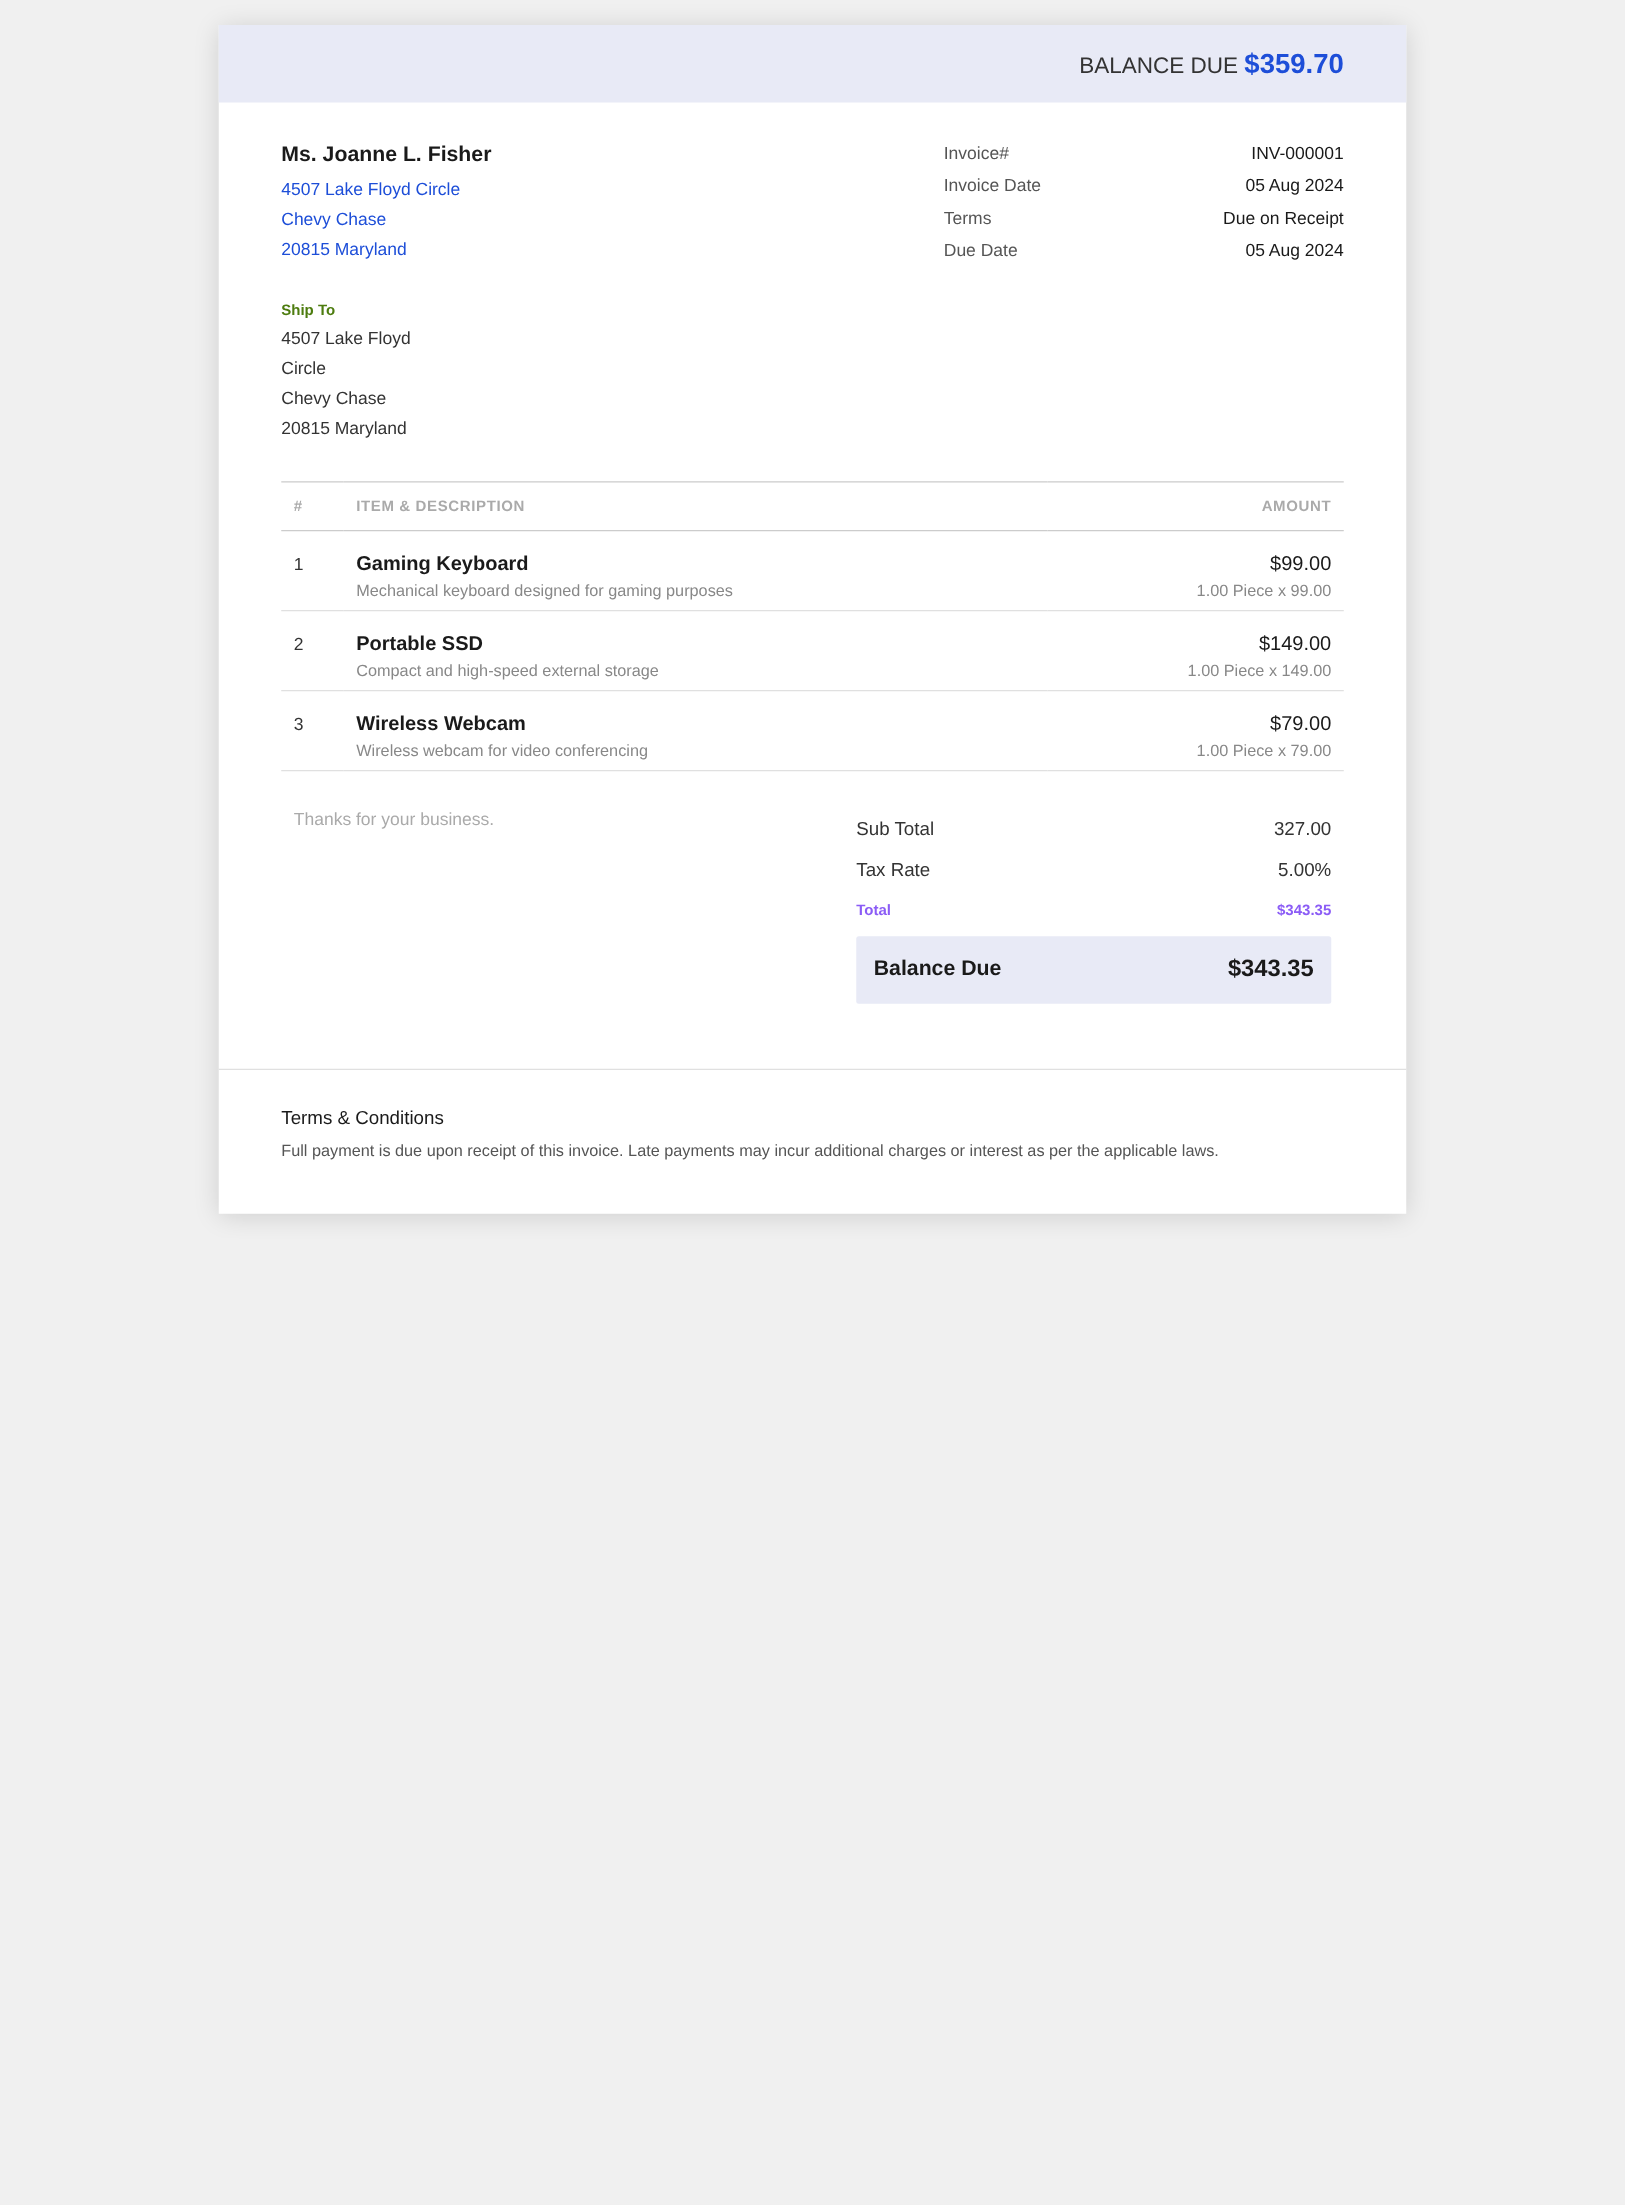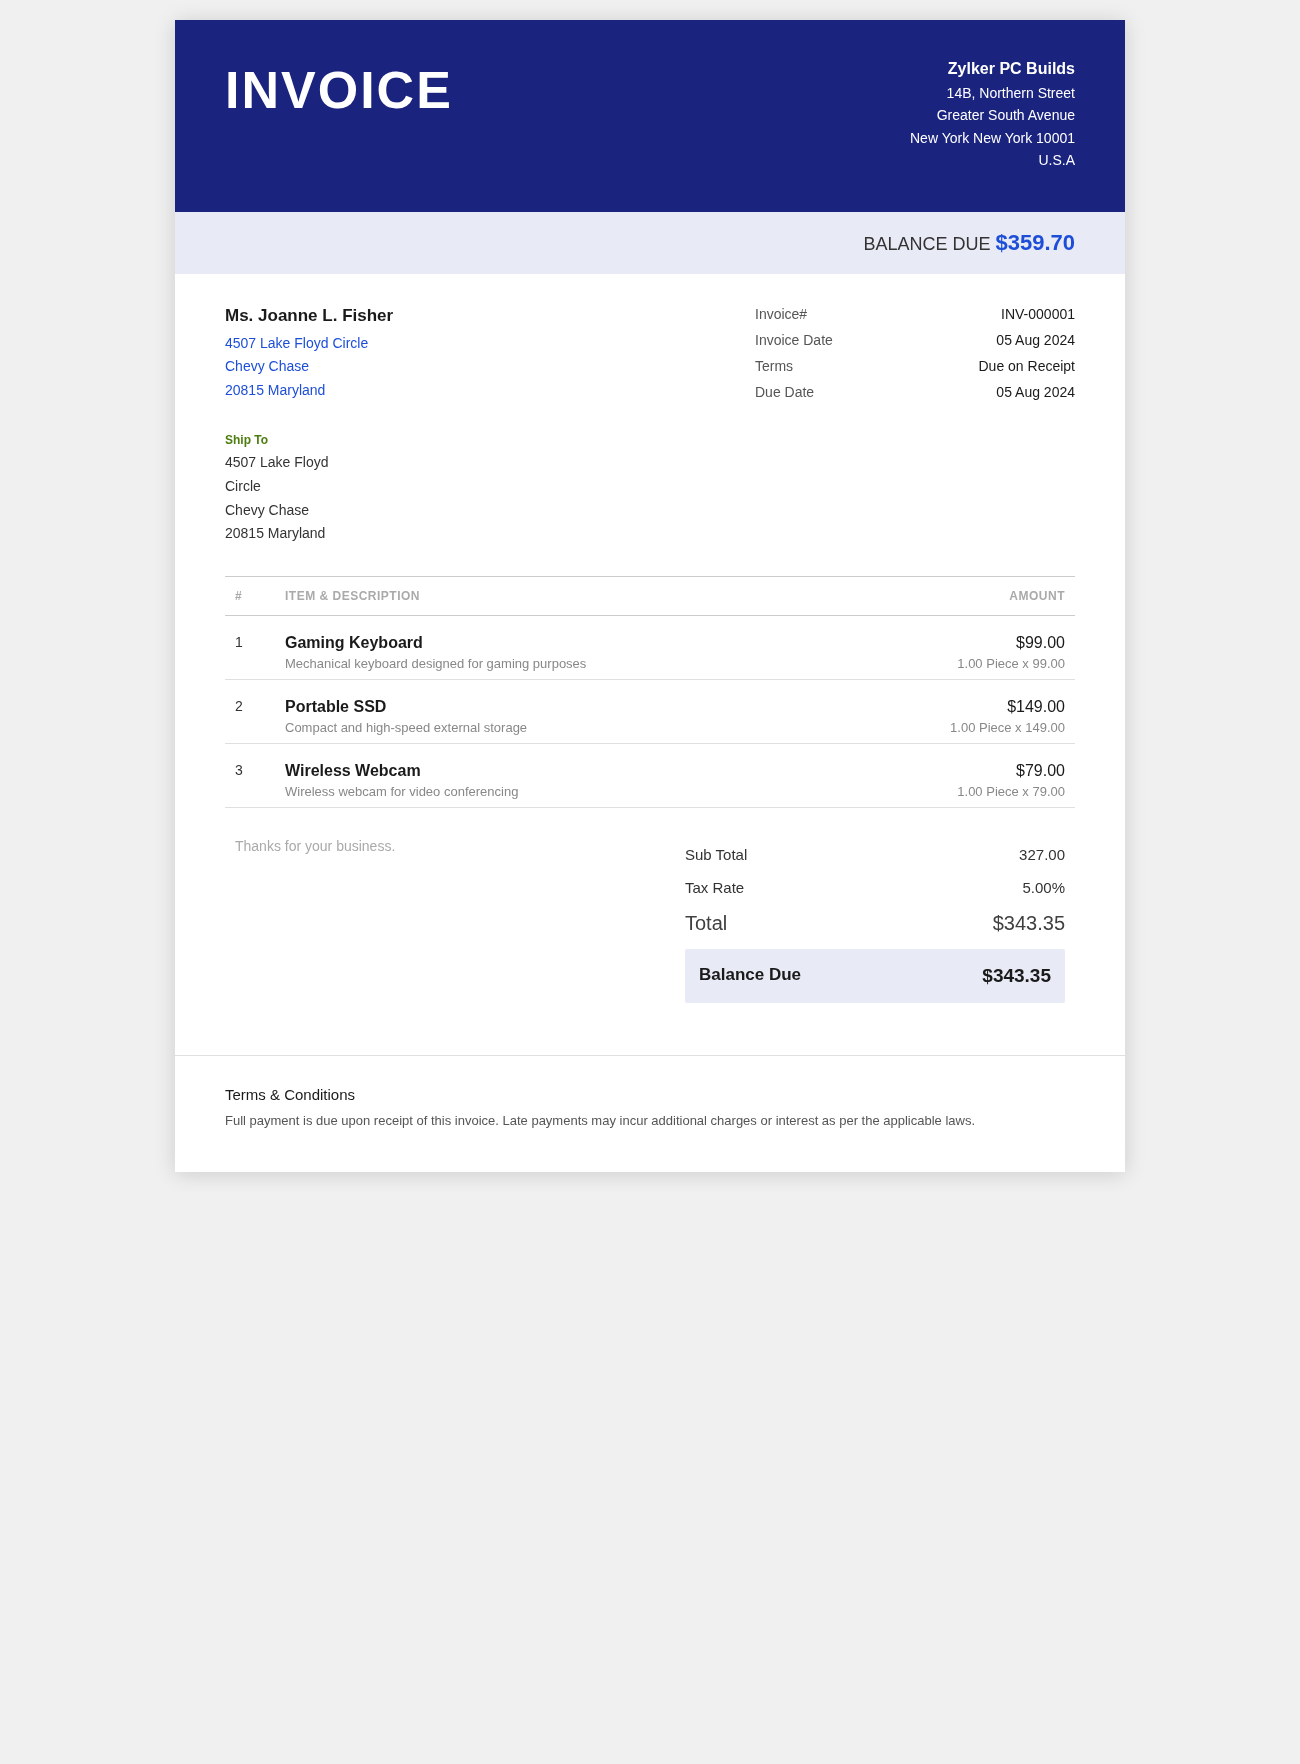--- a/index.html
+++ b/index.html
@@ -199,23 +199,23 @@
       width: 380px;
     }
     .totals-row {
       display: flex;
       justify-content: space-between;
       padding: 8px 0;
       font-size: 15px;
       color: #333;
     }
     .totals-row.total-row {
-      font-weight: 400;
-      color: #404040;
-      font-size: 20px;
+      font-weight: 700;
+      color: #8b5cf6;
+      font-size: 12px;
     }
     .balance-due-row {
       background: #e8eaf6;
       padding: 16px 14px;
       display: flex;
       justify-content: space-between;
       font-size: 17px;
       font-weight: 600;
       color: #1a1a1a;
       margin-top: 6px;
@@ -240,32 +240,20 @@
       font-size: 13px;
       color: #555;
       line-height: 1.6;
     }
   </style>
 </head>
 <body>
 
 <div class="invoice-wrapper">
 
-  <div class="invoice-header">
-    <div class="invoice-title">INVOICE</div>
-    <div class="company-info">
-      <div class="company-name">Zylker PC Builds</div>
-      <div class="company-address">
-        <div>14B, Northern Street</div>
-        <div>Greater South Avenue</div>
-        <div>New York New York 10001</div>
-        <div>U.S.A</div>
-      </div>
-    </div>
-  </div>
 
   <div class="balance-bar">
     <span>BALANCE DUE</span>
     <span class="balance-amount">$359.70</span>
   </div>
 
   <div class="invoice-body">
 
     <div class="billing-section">
       <div class="bill-to-section">

